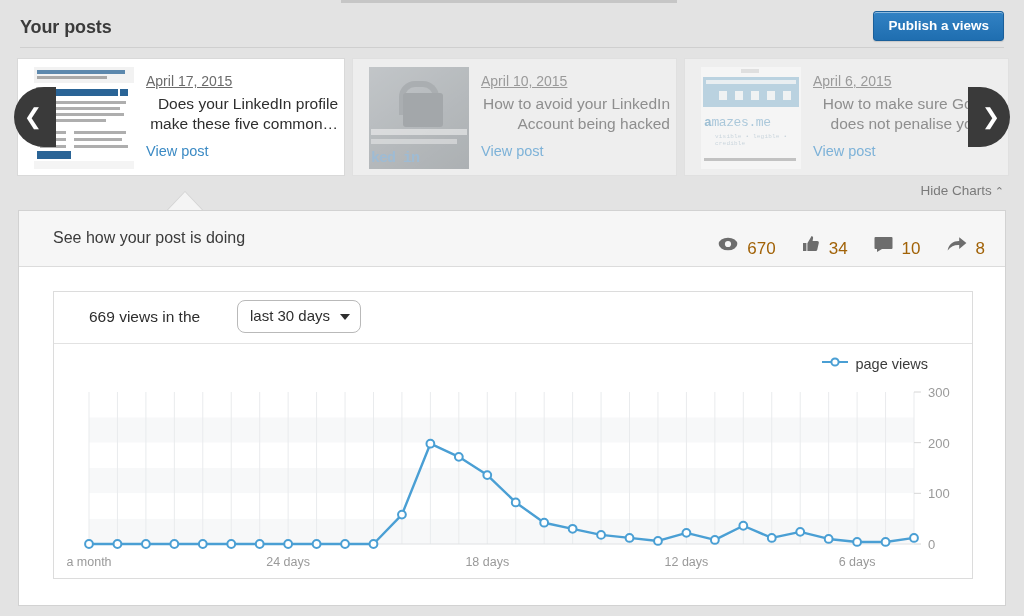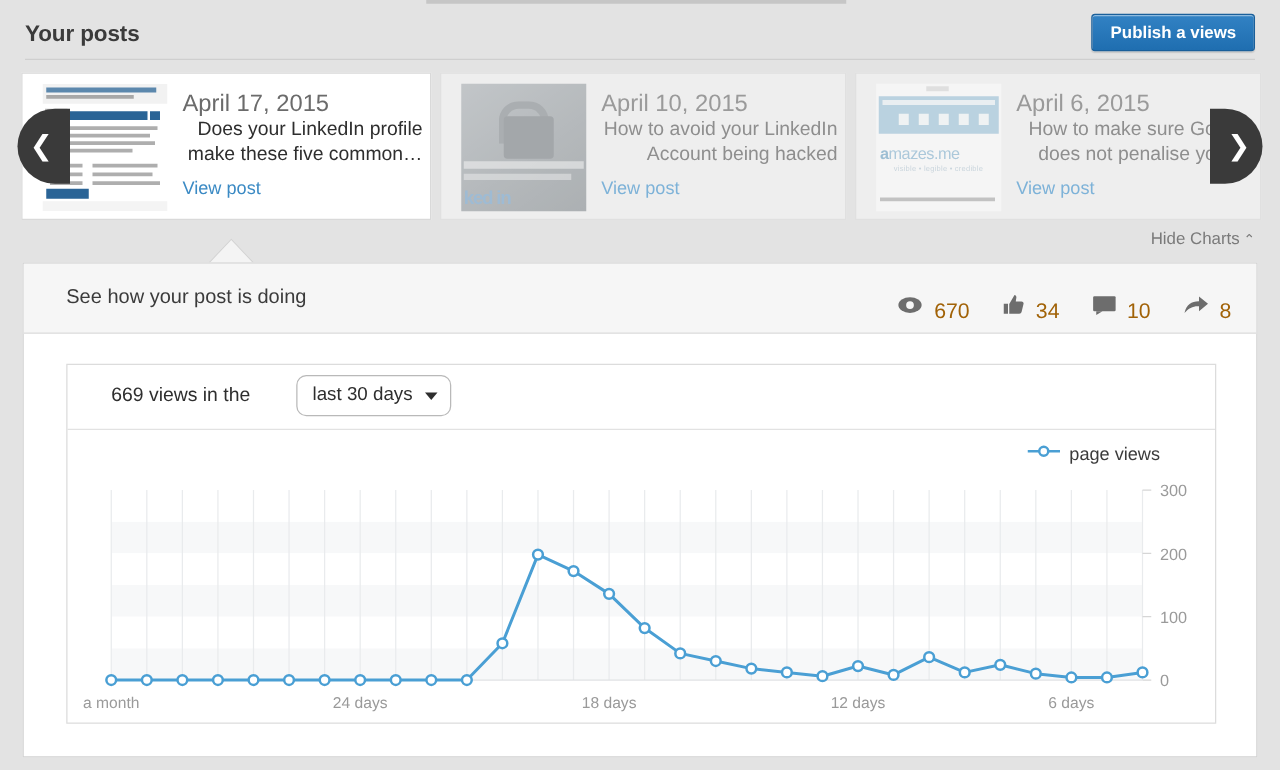--- a/index.html
+++ b/index.html
@@ -50,21 +50,21 @@
   }
   .post-card.dim { background: #eeeeee; border-color: #e0e0e0; }
   .post-card.c1 { left: 17px;  width: 328px; }
   .post-card.c2 { left: 352px; width: 325px; }
   .post-card.c3 { left: 684px; width: 325px; }
 
   .thumb {
     position: absolute; left: 16px; top: 8px; width: 100px; height: 102px;
     overflow: hidden; background: #cdd6dd;
   }
-  .thumb.dim { opacity: 0.45; }
+  .thumb.dim { opacity: 0.45; font-family: Liberation Mono, monospace; }
 
   
   .t1 { background: #ffffff; }
   .t1 .t1-hdr { position:absolute; left:0; top:0; width:100%; height:16px; background:#f2f2f2; }
   .t1 .t1-hl { position:absolute; left:3px; top:3px; width:88px; height:4px; background:#2a6496; opacity:.75;}
   .t1 .t1-hl2{ position:absolute; left:3px; top:9px; width:70px; height:3px; background:#777; opacity:.6;}
   .t1 .t1-name{ position:absolute; left:22px; top:22px; width:62px; height:7px; background:#2a6496; }
   .t1 .t1-badge{position:absolute; left:86px; top:22px; width:8px; height:7px; background:#2a6496;}
   .t1 .t1-ph { position:absolute; left:2px; top:20px; width:18px; height:24px; background:#b9b9b9; }
   .t1 .l { position:absolute; background:#9a9a9a; height:2.5px; opacity:.8; }
@@ -85,21 +85,21 @@
   .t3 .tiny { position:absolute; left:40px; top:2px; width:18px; height:4px; background:#cfcfcf; }
   .t3 .barln { position:absolute; left:5px; top:13px; width:90px; height:4px; background:rgba(255,255,255,.8); }
   .t3 .soc { position:absolute; top:24px; width:8px; height:9px; background:#ffffff; opacity:.9; }
   .t3 .logo { position:absolute; left:3px; top:48px; font-size:13px; color:#5b9bc4; letter-spacing:-0.4px; }
   .t3 .logo b { color:#3d87b5; }
   .t3 .sub { position:absolute; left:14px; top:66px; font-size:6px; color:#9fb8c9; letter-spacing:.2px; }
   .t3 .rule { position:absolute; left:3px; bottom:8px; width:92px; height:3px; background:#8f8f8f; }
 
   .post-date {
     position: absolute; left: 128px; top: 14px;
-    font-size: 19px; color: #6b6b6b;
+    font-size: 14px; color: #6b6b6b; text-decoration: underline;
   }
   .post-card.dim .post-date { color: #9a9a9a; }
   .post-title {
     position: absolute; left: 128px; top: 35px; right: 6px;
     font-size: 15.5px; color: #2e2e2e; line-height: 20px; text-align: right;
   }
   .post-card.dim .post-title { color: #8e8e8e; }
   .post-link {
     position: absolute; left: 128px; top: 84px;
     font-size: 14.5px; color: #3b8ac4; cursor: pointer;

